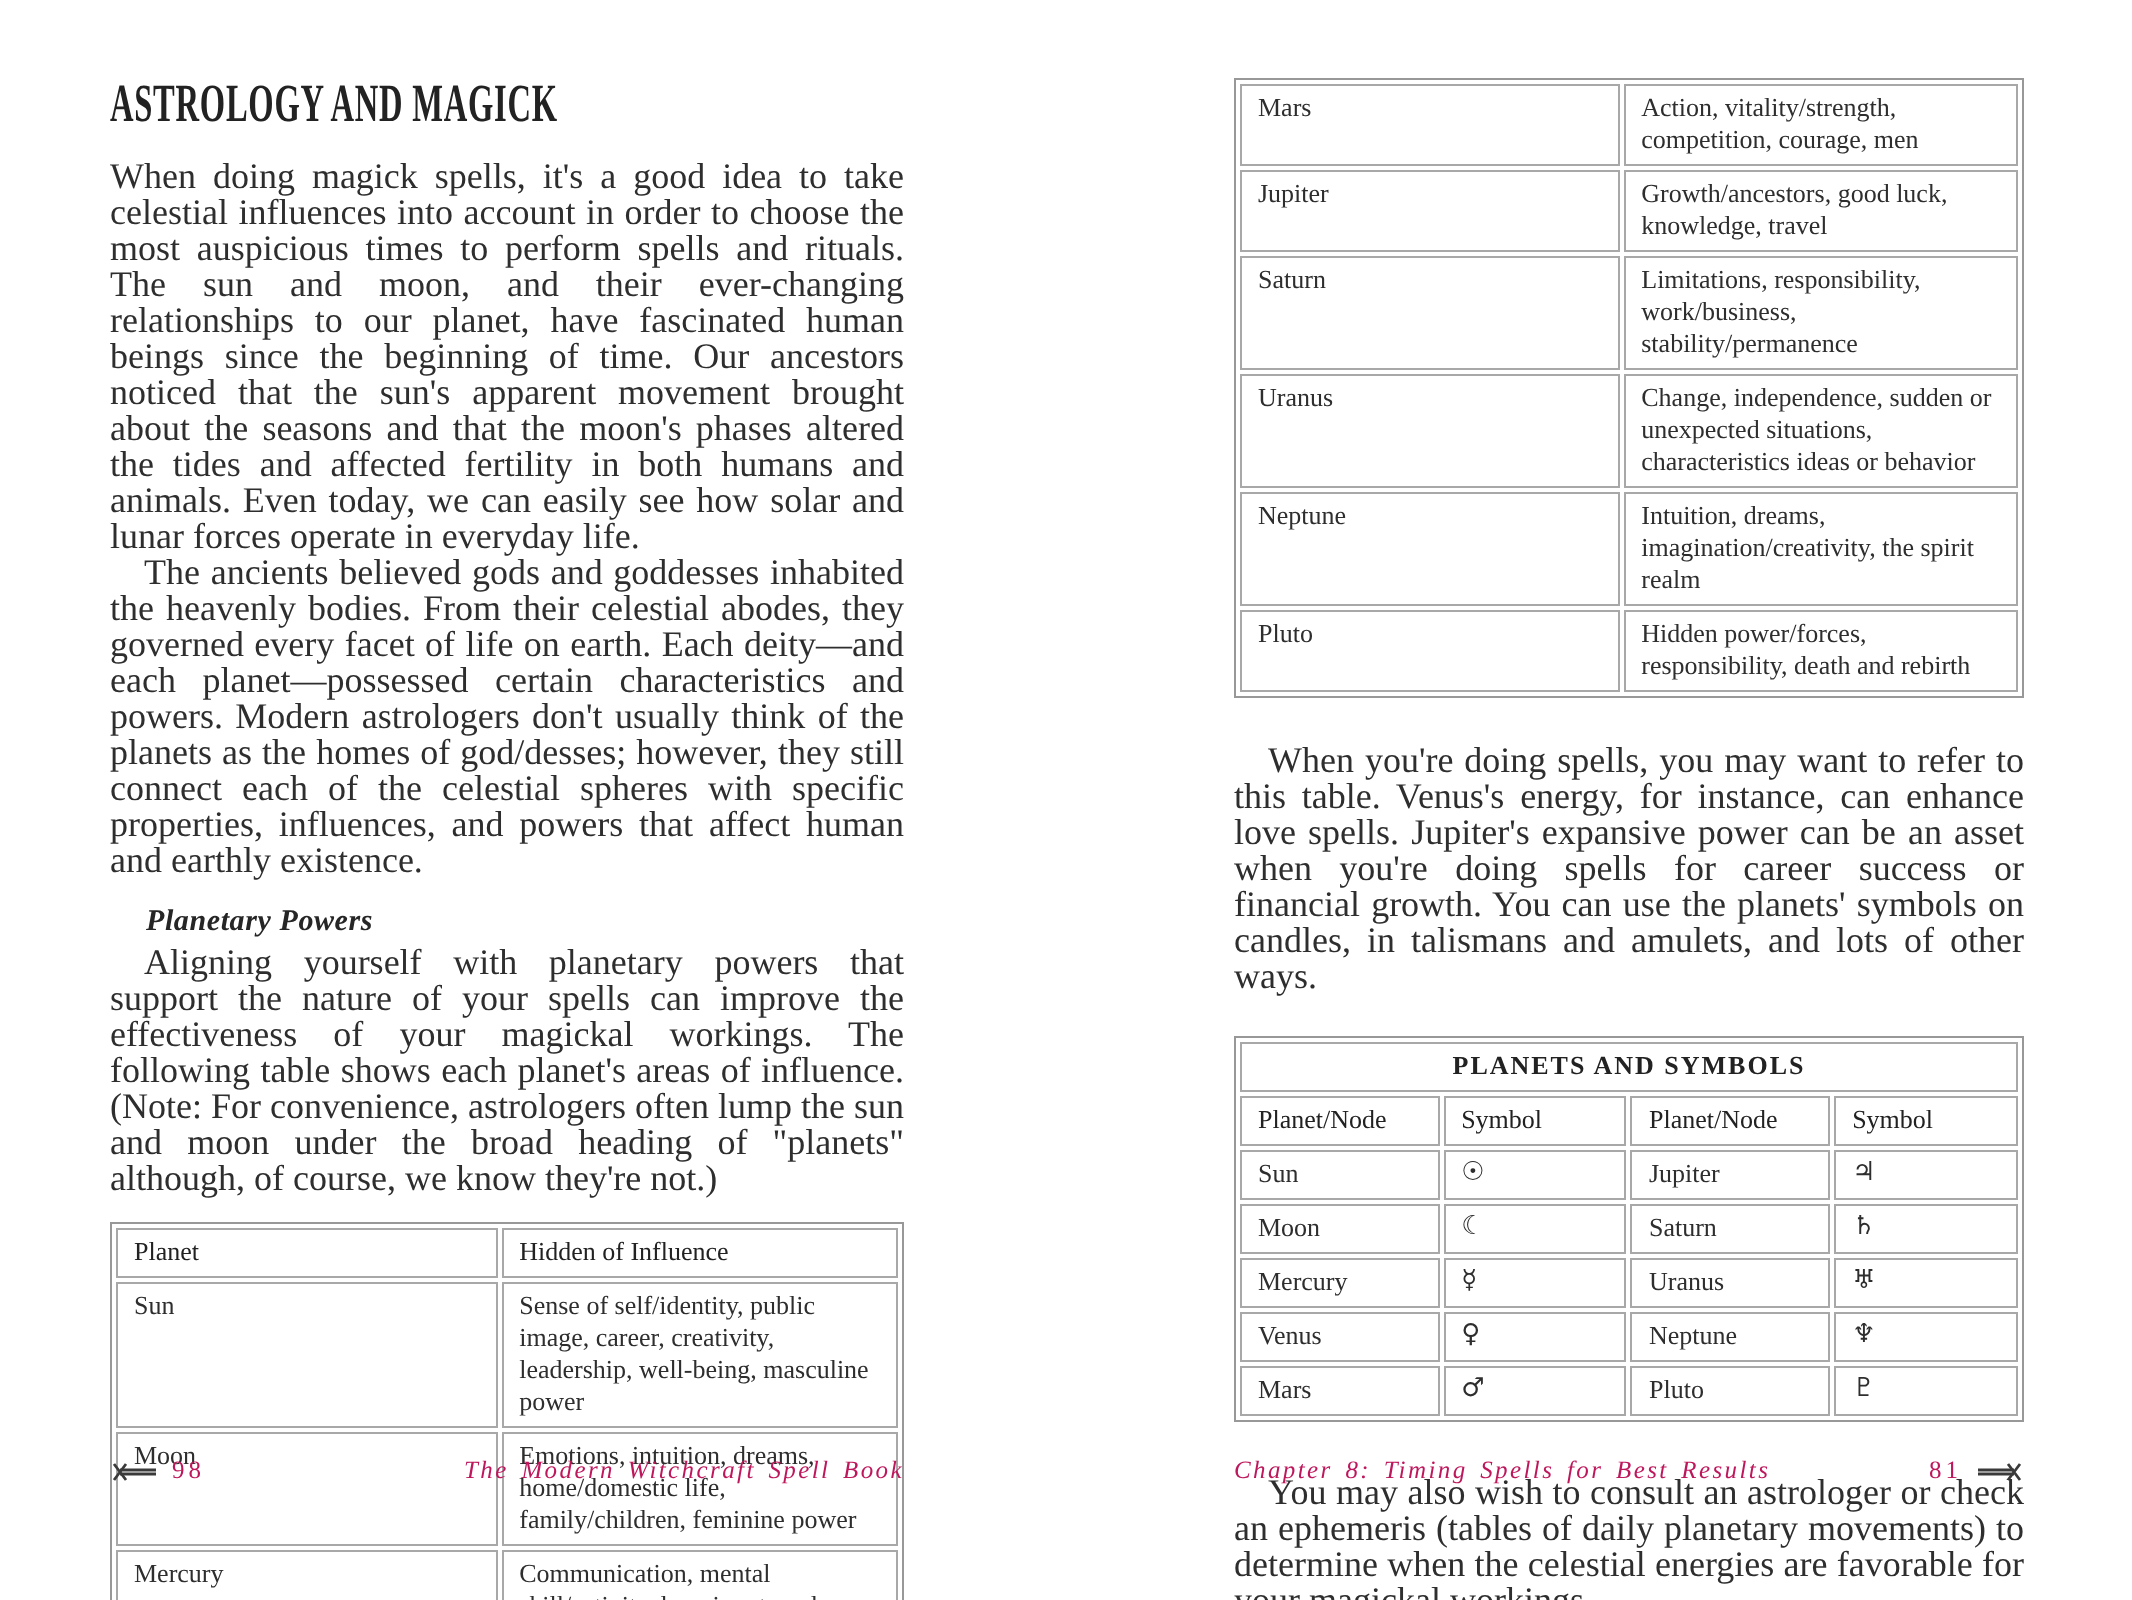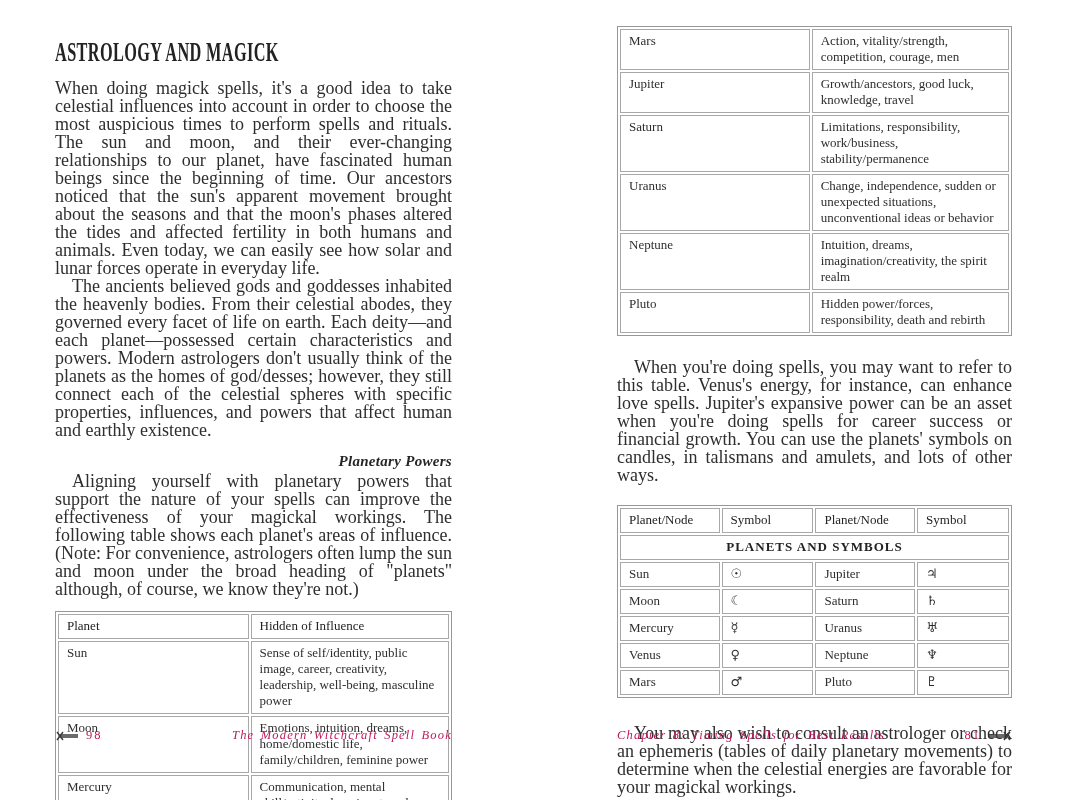--- a/index.html
+++ b/index.html
@@ -6,21 +6,21 @@
   body {
     width: 1066px; height: 800px;
     background: #ffffff;
     font-family: "Liberation Serif", serif;
     color: #2d2d2d;
     overflow: hidden;
   }
   .spread { display: flex; width: 1066px; height: 800px; }
   .page { position: relative; width: 533px; height: 800px; box-sizing: border-box; }
   .page.left  { padding: 42px 81px 0 55px; }
-  .page.right { padding: 26px 54px 0 84px; }
+  .page.right { padding: 39px 54px 0 84px; }
 
   h1.page-title {
     margin: 0 0 11px 0;
     font-size: 22px;
     font-weight: bold;
     letter-spacing: 0.5px;
     white-space: nowrap;
     transform: scale(0.74, 1.22);
     transform-origin: left bottom;
     color: #222;
@@ -33,21 +33,20 @@
     color: #2e2e2e;
   }
   p.body.indent { text-indent: 17px; }
   h2.subheading {
     margin: 14px 0 2px 18px;
     font-size: 15px;
     font-style: italic;
     font-weight: bold;
     letter-spacing: 0.3px;
     color: #262626;
-    text-align: right;
   }
 
   table.book-table {
     border-collapse: separate;
     border-spacing: 2px;
     border: 1px solid #989898;
     width: 100%;
     margin-top: 13px;
   }
   table.book-table td, table.book-table th {
@@ -160,21 +159,21 @@
       <tr>
         <td class="planet-col">Jupiter</td>
         <td>Growth/ancestors, good luck, knowledge, travel</td>
       </tr>
       <tr>
         <td class="planet-col">Saturn</td>
         <td>Limitations, responsibility, work/business, stability/permanence</td>
       </tr>
       <tr>
         <td class="planet-col">Uranus</td>
-        <td>Change, independence, sudden or unexpected situations, unconventional ideas or behavior</td>
+        <td>Change, independence, sudden or unexpected situations, characteristics ideas or behavior</td>
       </tr>
       <tr>
         <td class="planet-col">Neptune</td>
         <td>Intuition, dreams, imagination/creativity, the spirit realm</td>
       </tr>
       <tr>
         <td class="planet-col">Pluto</td>
         <td>Hidden power/forces, responsibility, death and rebirth</td>
       </tr>
     </tbody>
@@ -184,27 +183,27 @@
 
     <table class="book-table symbols" style="margin-top:21px">
       <colgroup>
           <col class="c1">
           <col class="c2">
           <col class="c3">
           <col class="c4">
         </colgroup>
       <tbody>
           <tr>
+        <th class="tbl-title" colspan="4">PLANETS AND SYMBOLS</th>
+      </tr>
+      <tr>
         <th>Planet/Node</th>
         <th>Symbol</th>
         <th>Planet/Node</th>
         <th>Symbol</th>
-      </tr>
-      <tr>
-        <th class="tbl-title" colspan="4">PLANETS AND SYMBOLS</th>
       </tr>
       <tr>
         <td>Sun</td>
         <td class="sym">☉</td>
         <td>Jupiter</td>
         <td class="sym">♃</td>
       </tr>
       <tr>
         <td>Moon</td>
         <td class="sym">☾</td>

